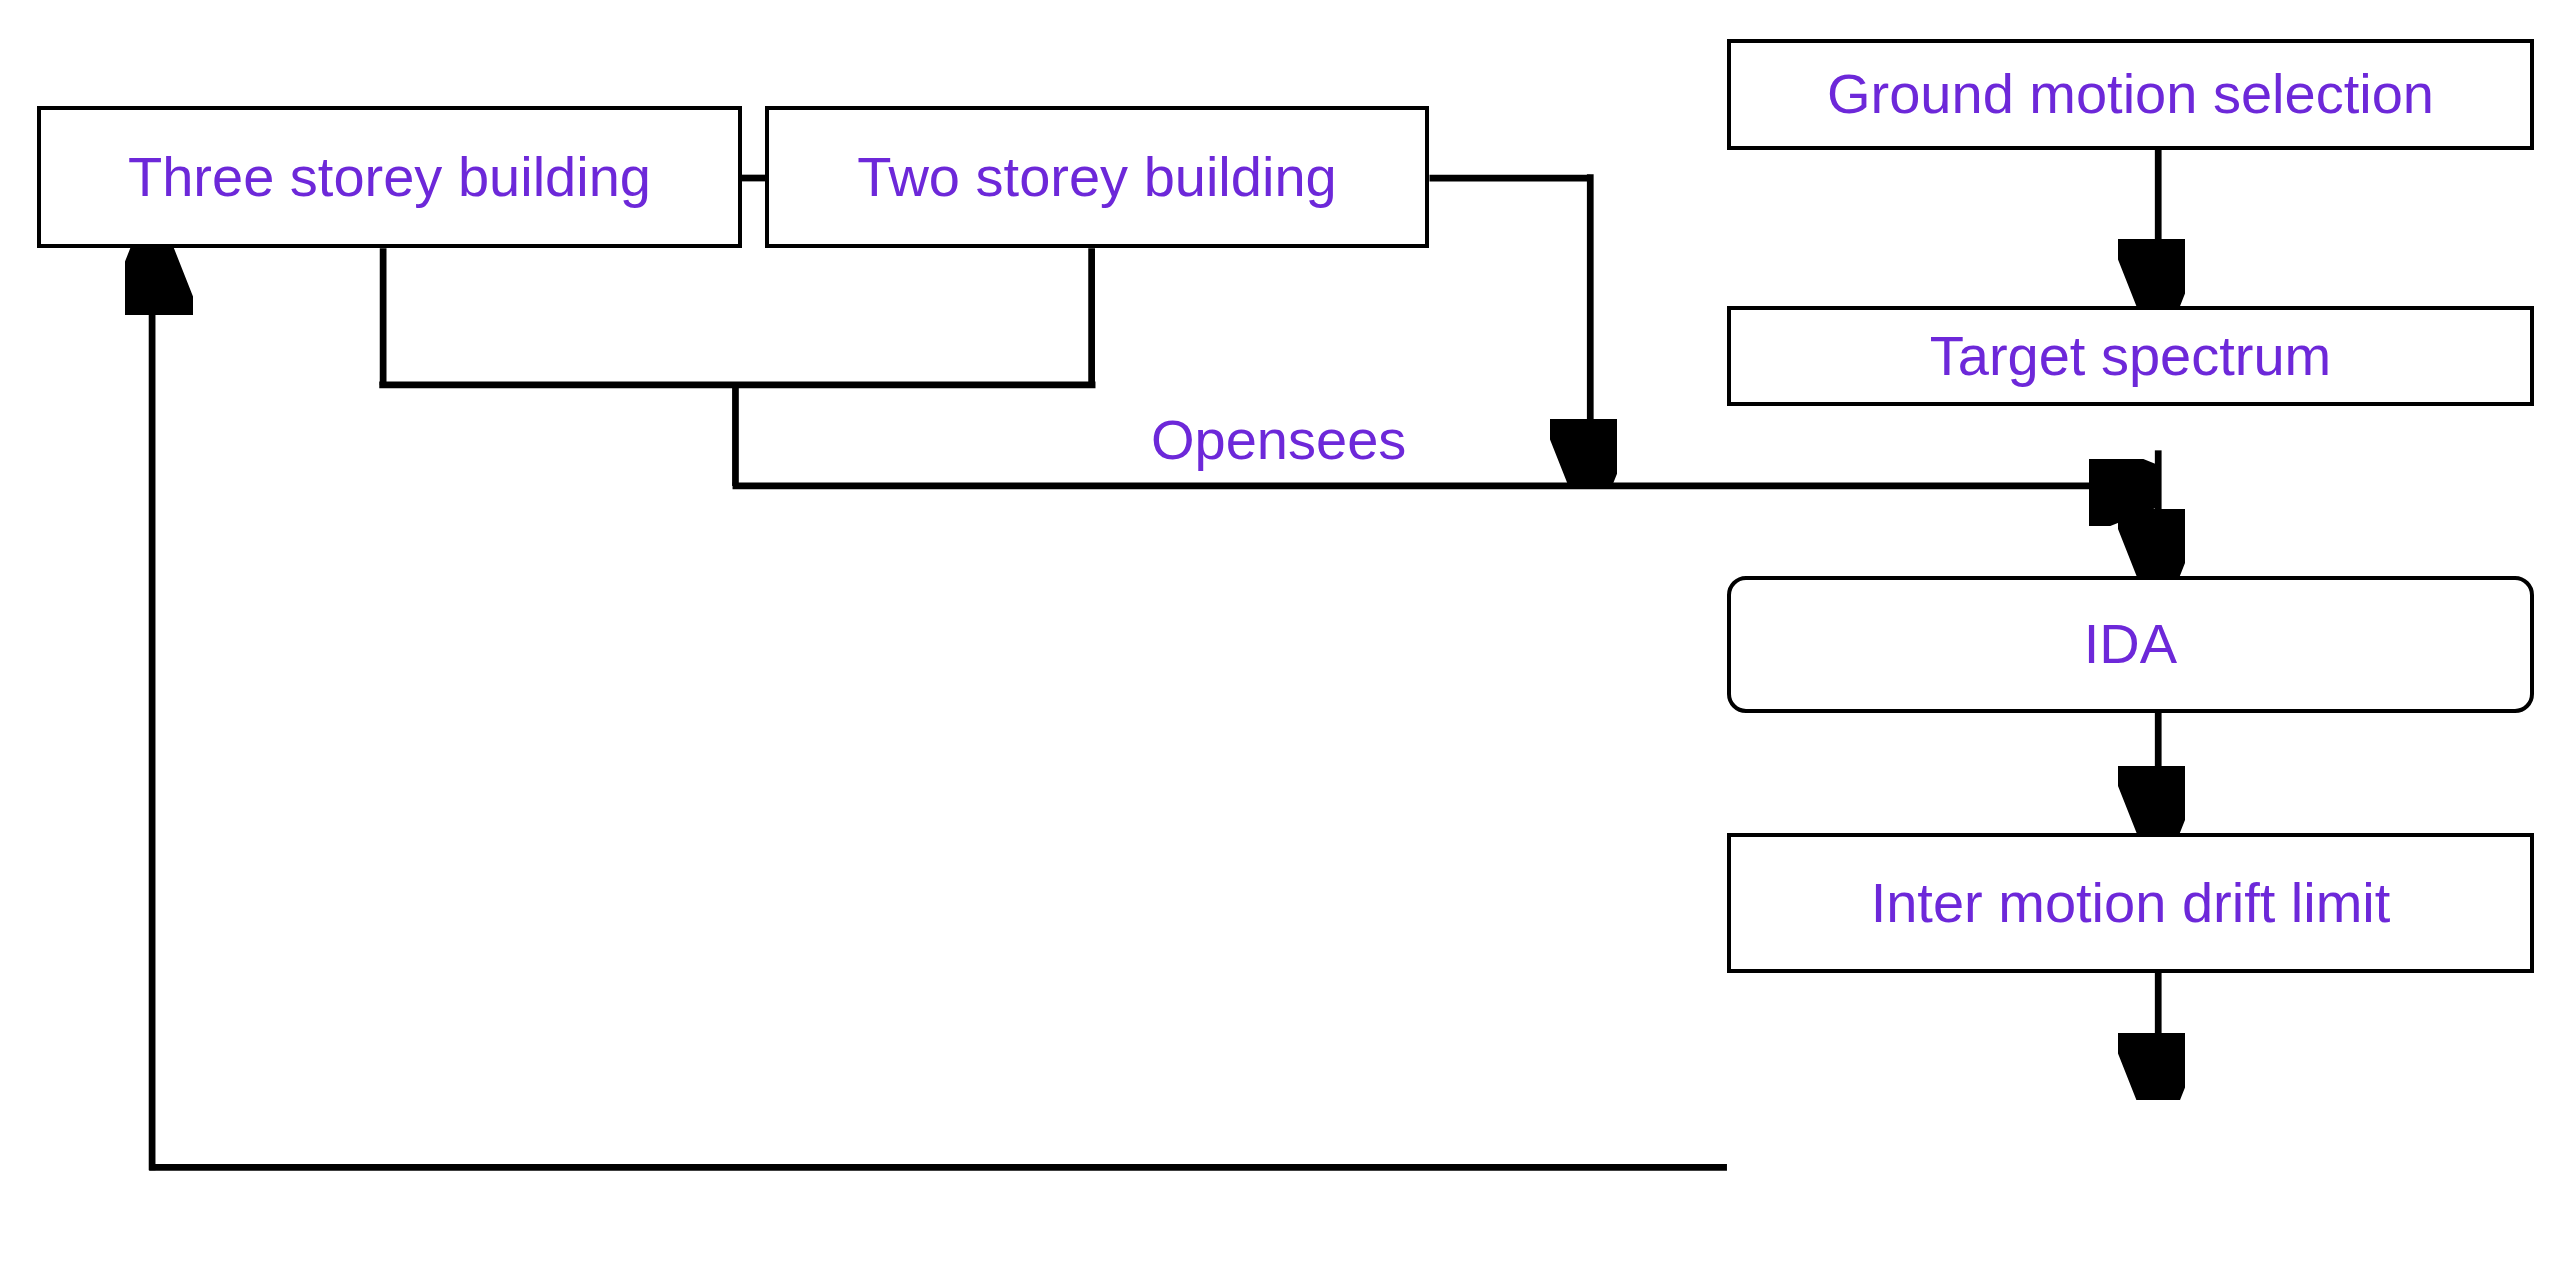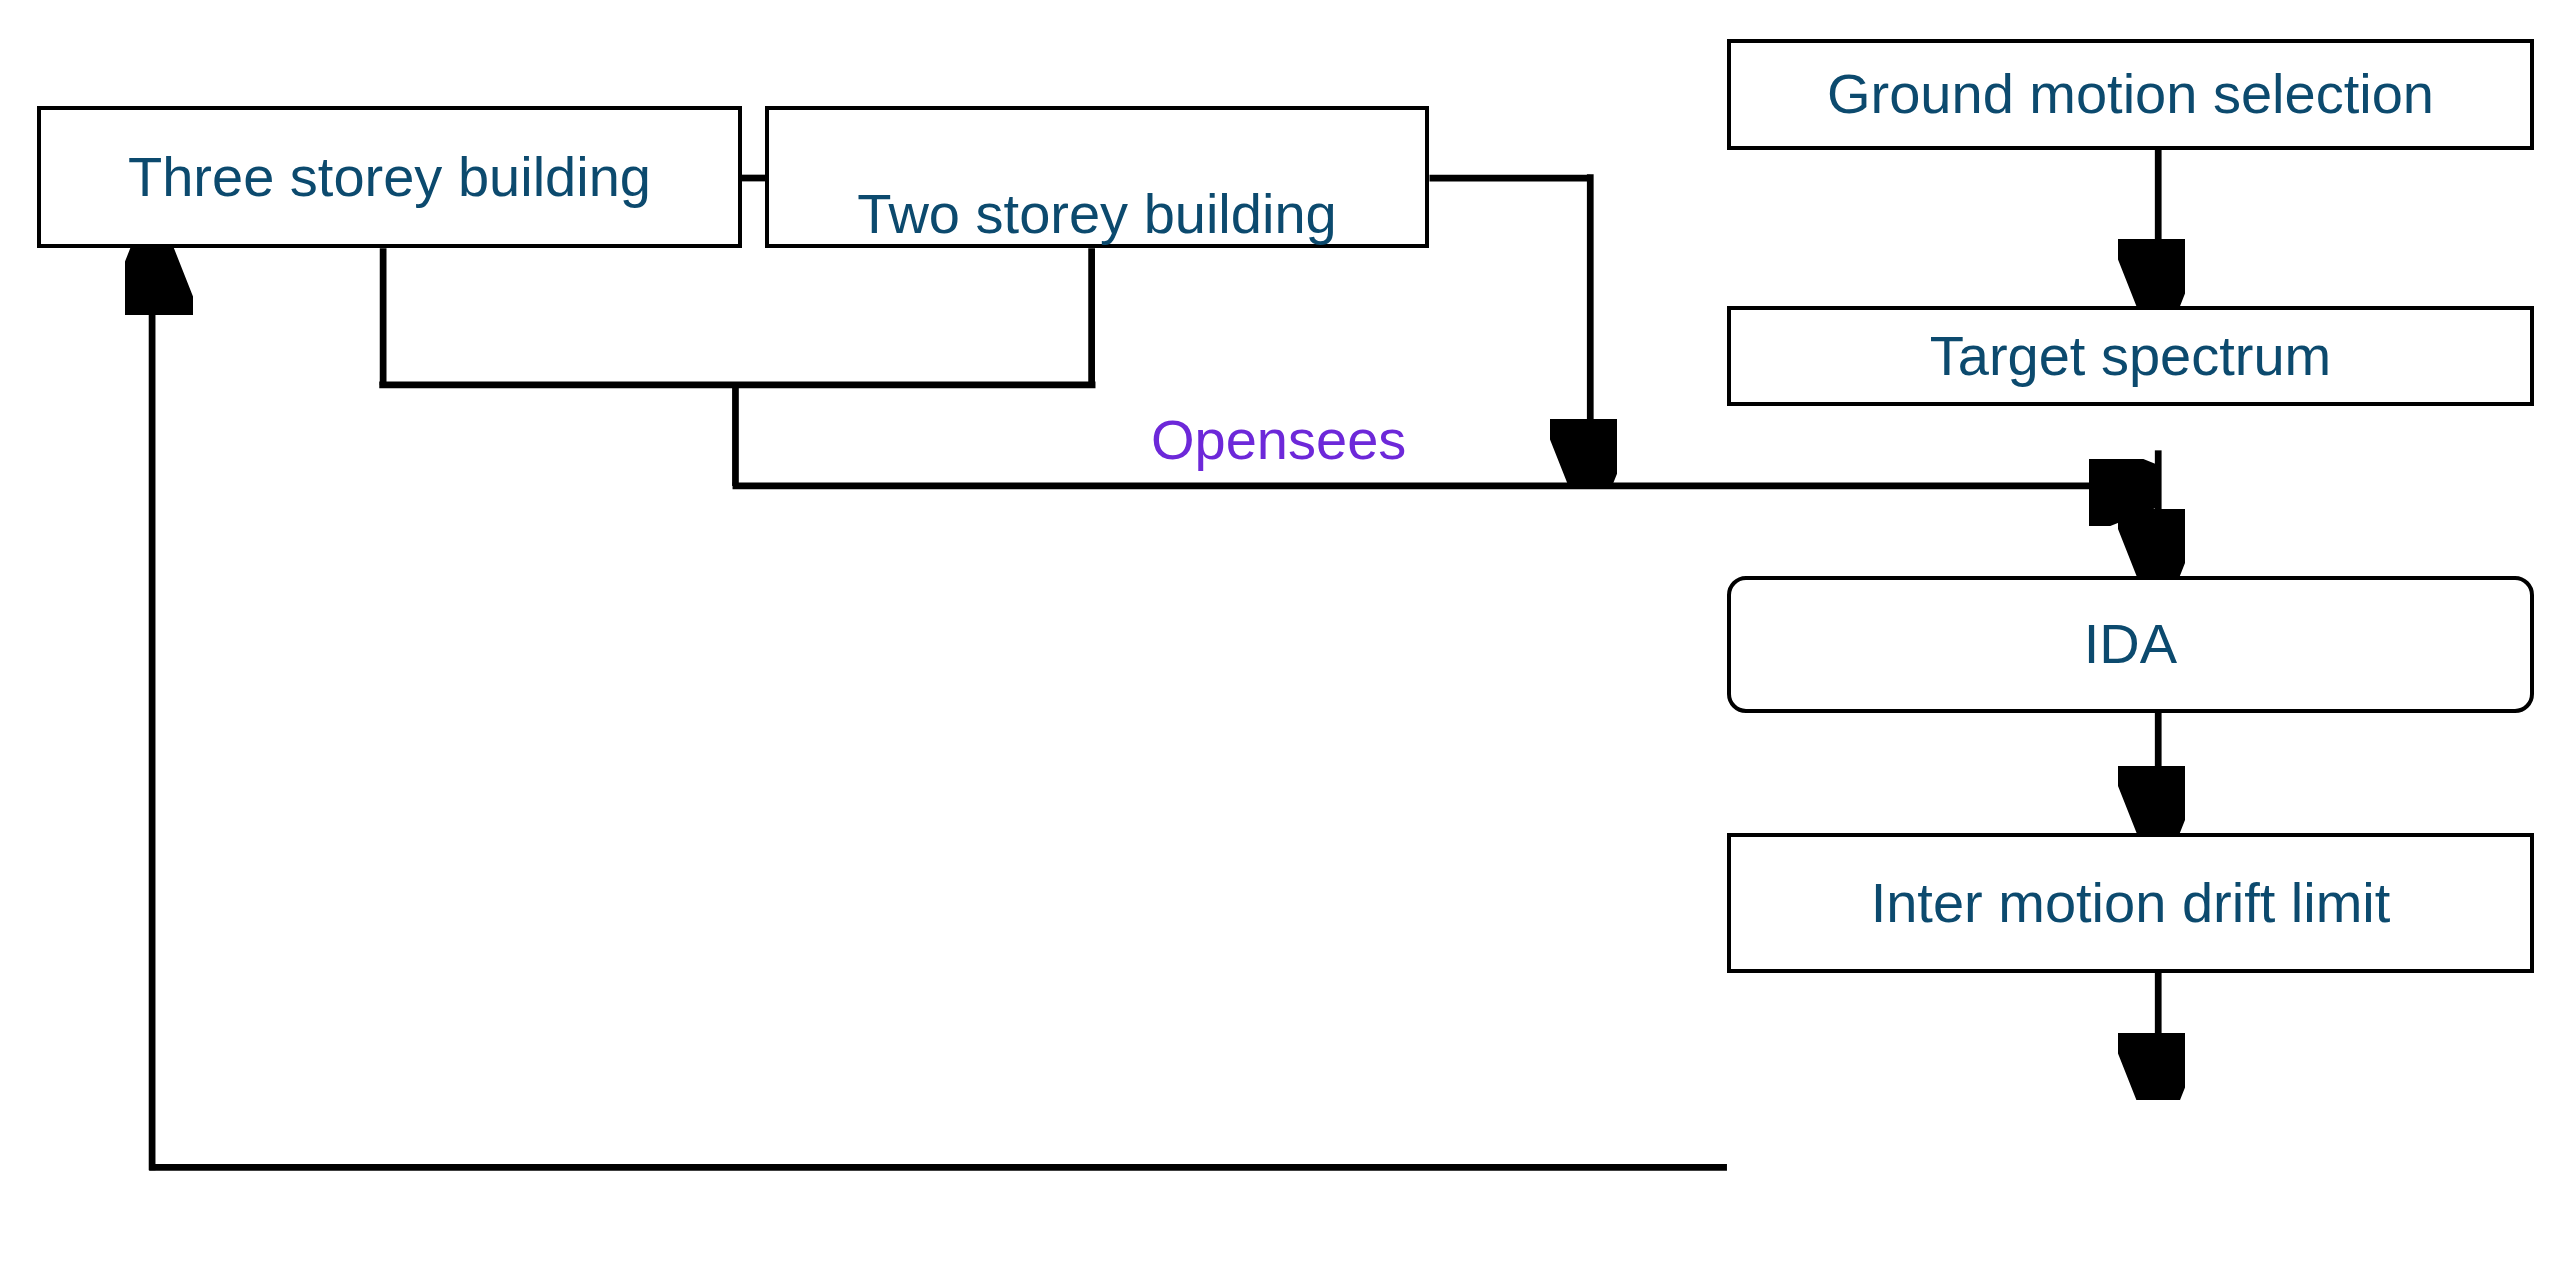--- a/index.html
+++ b/index.html
@@ -1,20 +1,20 @@
 <!DOCTYPE html>
 <html><head>
 <meta charset="utf-8">
 <style>
   html,body{margin:0;padding:0;background:#ffffff;}
   body{font-family:"Liberation Sans", sans-serif;}
   #stage{position:relative;width:2576px;height:1276px;background:#ffffff;overflow:hidden;}
   .node{position:absolute;box-sizing:border-box;background:#ffffff;border:4.8px solid #000000;
         display:flex;align-items:center;justify-content:center;}
-  .node .label{font-size:56px;color:#0c4a6e;line-height:1.05;white-space:nowrap;letter-spacing:0px;}
+  .node .label{font-size:56px;color:#6d28d9;line-height:1.05;white-space:nowrap;letter-spacing:0px;}
   .edgelabel{position:absolute;font-size:56px;color:#6d28d9;white-space:nowrap;line-height:1;}
   svg.wires{position:absolute;left:0;top:0;width:2576px;height:1276px;overflow:visible;}
   svg.wires line, svg.wires path{stroke:#000000;stroke-width:7;fill:none;}
 </style>
 </head>
 <body>
 
 <div id="stage">
 
   <svg class="wires" viewBox="0 0 2676 1326" preserveAspectRatio="none" aria-hidden="true">
@@ -42,21 +42,21 @@
     <line marker-end="url(#ah)" x1="2242" y1="1010" x2="2242" y2="1131"></line>
 
     <line x1="1794" y1="1213" x2="155" y2="1213"></line>
     <line marker-end="url(#ah)" x1="158" y1="1216" x2="158" y2="270"></line>
   </svg>
 
   <div class="node" style="left:37px;top:106px;width:705px;height:142px;">
     <span class="label">Three storey building</span>
   </div>
 
-  <div class="node" style="left:765px;top:106px;width:664px;height:142px;align-items:flex-end;">
+  <div class="node" style="left:765px;top:106px;width:664px;height:142px;">
     <span class="label">Two storey building</span>
   </div>
 
   <div class="node" style="left:1727px;top:39px;width:807px;height:111px;">
     <span class="label">Ground motion selection</span>
   </div>
 
   <div class="node" style="left:1727px;top:306px;width:807px;height:100px;">
     <span class="label">Target spectrum</span>
   </div>

